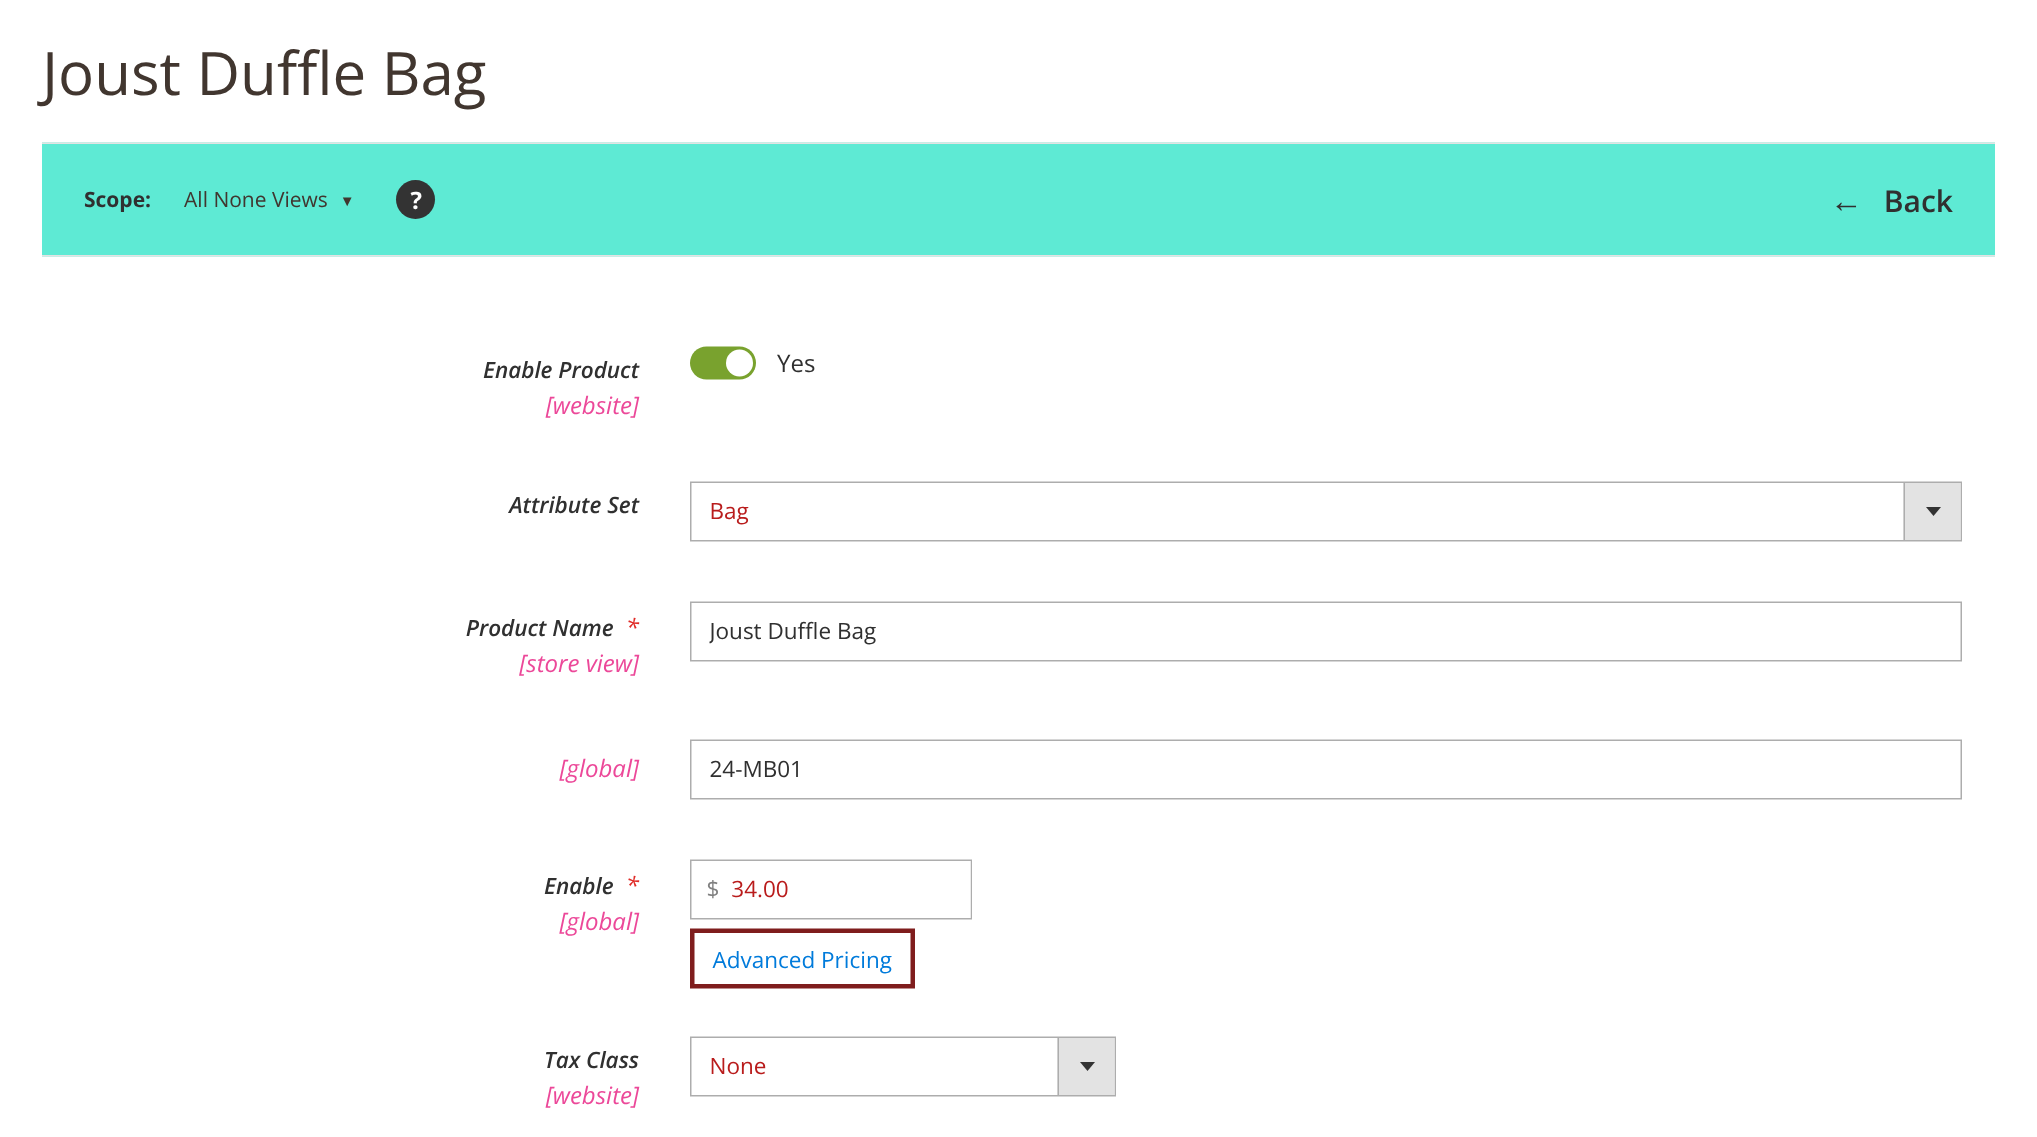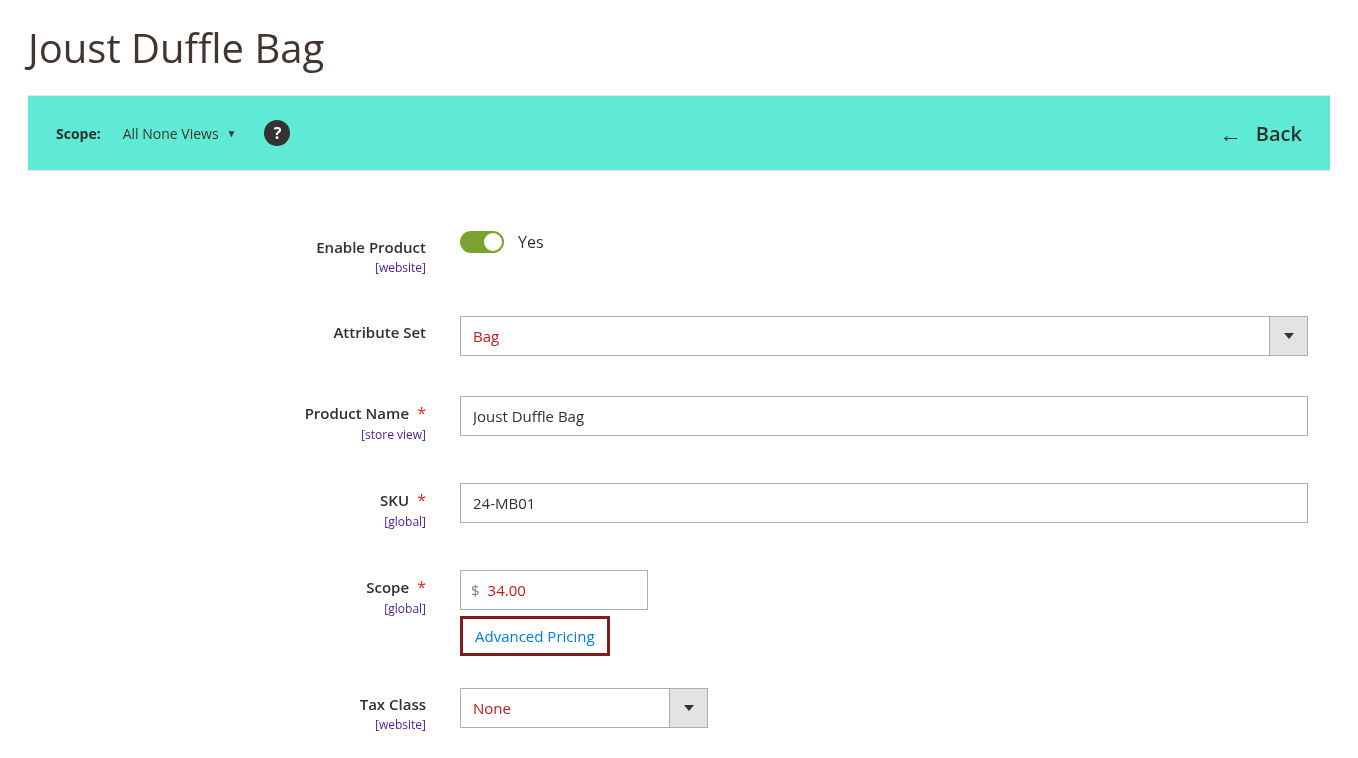--- a/index.html
+++ b/index.html
@@ -75,29 +75,30 @@
     display: flex;
     align-items: flex-start;
     margin-bottom: 40px;
   }
   .label-col {
     width: 432px;
     min-width: 432px;
     text-align: right;
     padding-right: 34px;
     padding-top: 6px;
+    font-style: italic;
   }
   .label-main {
     font-size: 15px;
     font-weight: 600;
     color: #303030;
   }
   .label-sub {
-    font-size: 12px;
-    color: #4c1d95;
+    font-size: 16px;
+    color: #ec4899;
     margin-top: 2px;
   }
   .req {
     color: #e02b27;
     margin-left: 4px;
     font-weight: 400;
   }
   .control-col {
     flex: 1;
     display: flex;
@@ -131,21 +132,21 @@
     color: #303030;
   }
   .select-wrap {
     display: flex;
     width: 848px;
     max-width: 100%;
     border: 1px solid #adadad;
     background: #fff;
     height: 40px;
   }
-  .select-wrap.small { width: 248px; }
+  .select-wrap.small { width: 284px; }
   .select-value {
     flex: 1;
     display: flex;
     align-items: center;
     padding: 0 12px;
     font-size: 15px;
     color: #b91c1c;
   }
   .select-btn {
     width: 38px;
@@ -262,35 +263,31 @@
       </div>
       <div class="label-sub">[store view]</div>
     </div>
     <div class="control-col">
       <input class="text-input" type="text" value="Joust Duffle Bag" style="">
     </div>
   </div>
 
   <div class="form-row">
     <div class="label-col">
+      <div class="label-sub">[global]</div>
+    </div>
+    <div class="control-col">
+      <input class="text-input" type="text" value="24-MB01" style="">
+    </div>
+  </div>
+
+  <div class="form-row" style="margin-bottom:32px;">
+    <div class="label-col">
       <div>
-        <span class="label-main">SKU</span>
-        <span class="req">*</span>
-      </div>
-      <div class="label-sub">[global]</div>
-    </div>
-    <div class="control-col">
-      <input class="text-input" type="text" value="24-MB01" style="">
-    </div>
-  </div>
-
-  <div class="form-row" style="margin-bottom:32px;">
-    <div class="label-col">
-      <div>
-        <span class="label-main">Scope</span>
+        <span class="label-main">Enable</span>
         <span class="req">*</span>
       </div>
       <div class="label-sub">[global]</div>
     </div>
     <div class="control-col">
       <div class="price-input-wrap">
         <span class="price-prefix">$</span>
         <input class="price-input" type="text" value="34.00" style="">
       </div>
       <div class="adv-pricing-box">

